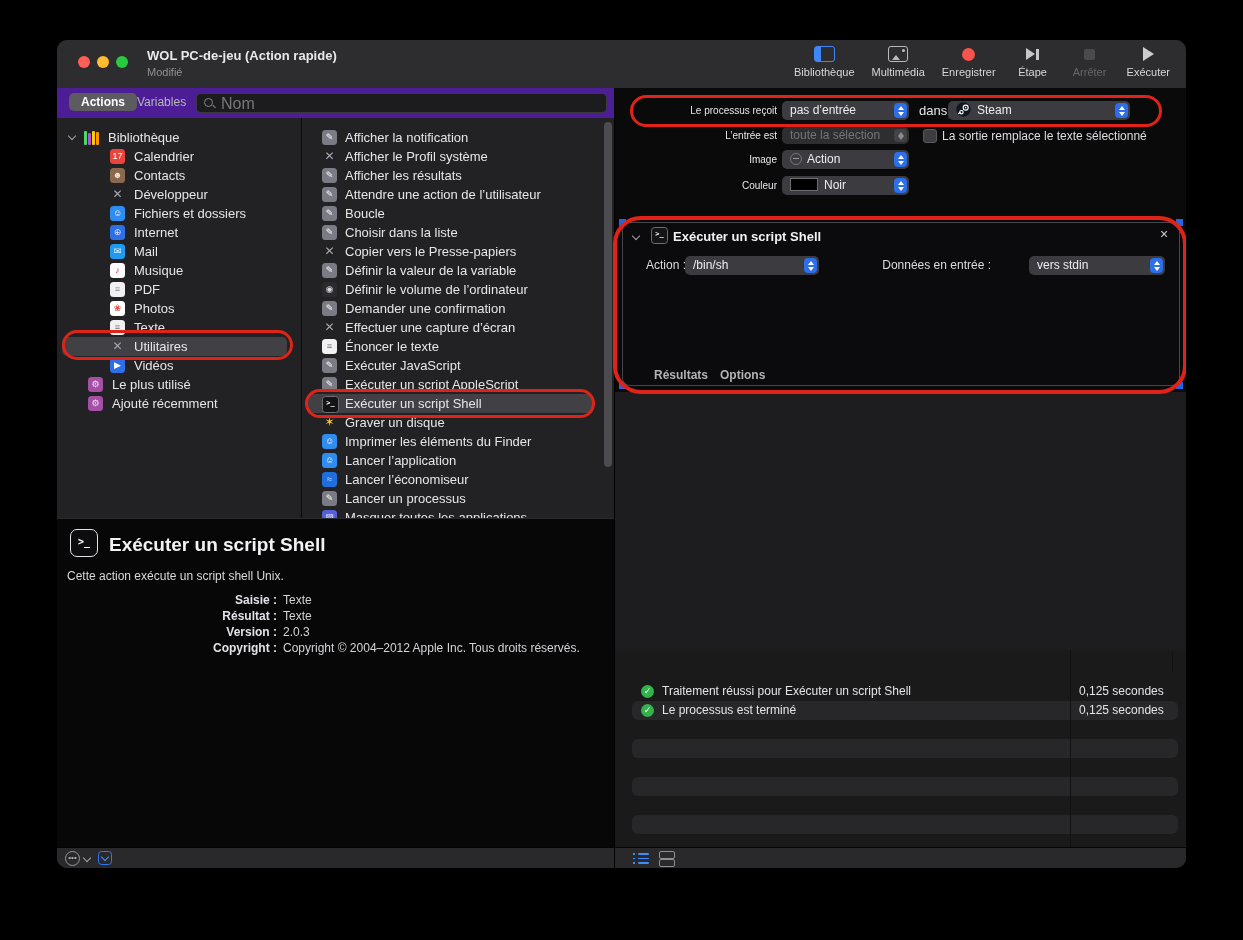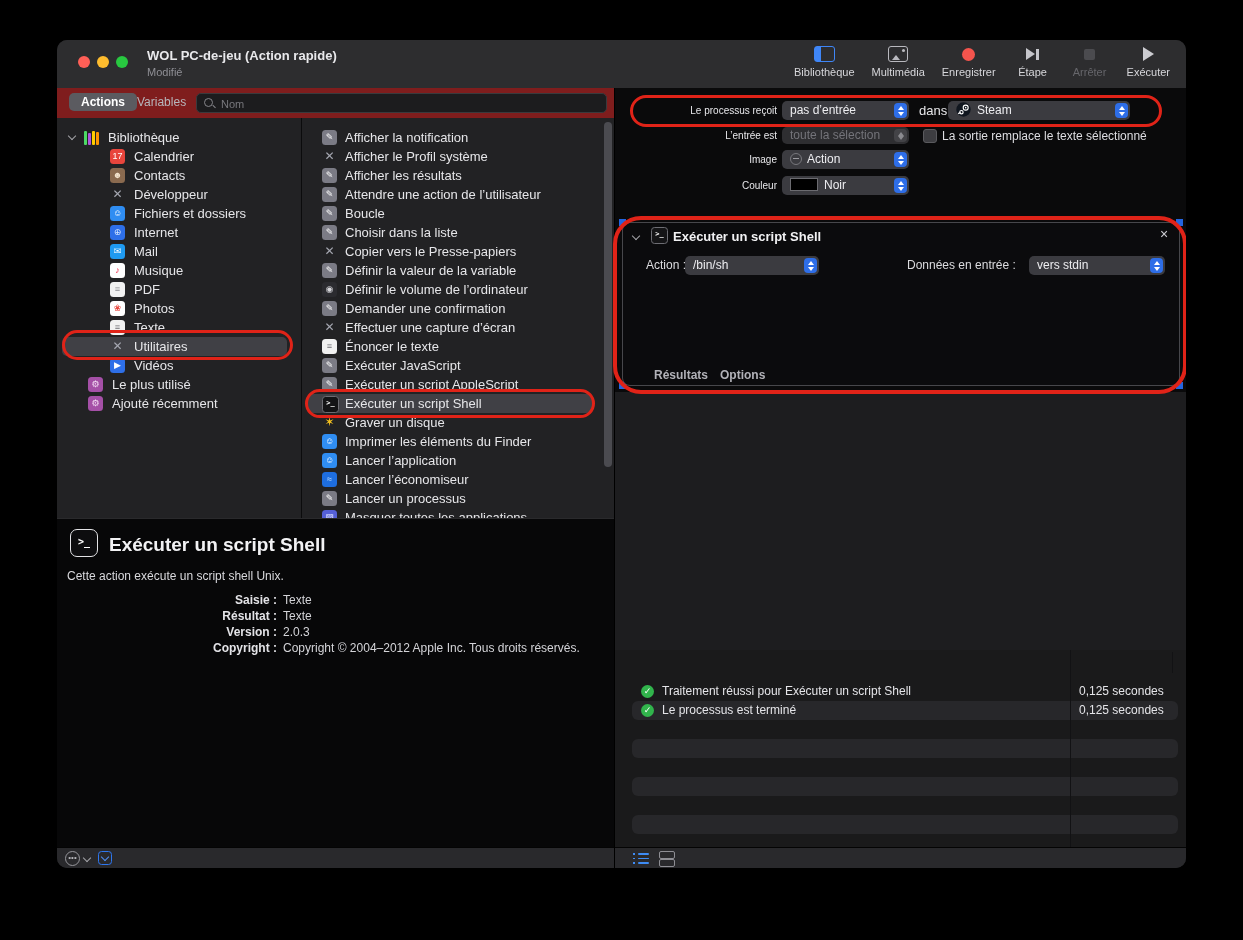--- a/index.html
+++ b/index.html
@@ -23,27 +23,27 @@
   .ico-media::before{content:"";position:absolute;left:3px;bottom:1px;border-left:4px solid transparent;border-right:4px solid transparent;border-bottom:5px solid #b9b9bf;}
   .ico-media::after{content:"";position:absolute;right:2px;top:2px;width:3px;height:3px;border-radius:50%;background:#b9b9bf;}
   .ico-record{width:13px;height:13px;border-radius:50%;background:#f4544d;}
   .ico-step{display:flex;align-items:center;gap:1px;color:#c6c6cb;}
   .ico-step .tri{width:0;height:0;border-top:6px solid transparent;border-bottom:6px solid transparent;border-left:9px solid #c6c6cb;}
   .ico-step .bar{width:2.5px;height:11px;background:#c6c6cb;}
   .ico-stop{width:11px;height:11px;border-radius:2px;background:#4b4b4f;}
   .ico-run{width:0;height:0;border-top:7px solid transparent;border-bottom:7px solid transparent;border-left:11px solid #cbcbd0;}
 
   
-  .tabbar{position:absolute;left:0;top:48px;width:557px;height:30px;background:#7f1d1d;border-bottom:1px solid #0a0a0a;}
+  .tabbar{position:absolute;left:0;top:48px;width:557px;height:30px;background:#4c1d95;border-bottom:1px solid #0a0a0a;}
   .tab-pill{position:absolute;left:12px;top:5px;padding:2px 12px;background:#5b5b60;border-radius:5px;font-size:12px;font-weight:bold;color:#fff;}
   .tab-plain{position:absolute;left:80px;top:7px;font-size:12px;color:#b7b7bc;}
   .search{position:absolute;left:139px;top:5px;width:409px;height:18px;background:#1c1c1e;border:1px solid #3a3a3d;border-radius:5px;}
   .mag{position:absolute;left:7px;top:4px;width:7px;height:7px;border:1.3px solid #85858a;border-radius:50%;}
   .mag::after{content:"";position:absolute;width:4px;height:1.3px;background:#85858a;transform:rotate(45deg);right:-3.5px;bottom:-1px;}
-  .search input{position:absolute;left:22px;top:0;width:380px;height:18px;background:transparent;border:none;outline:none;color:#e8e8ea;font-size:11px;font-family:inherit;}
+  .search input{position:absolute;left:22px;top:0;width:380px;height:18px;background:transparent;border:none;outline:none;color:#e8e8ea;font-size:16px;font-family:inherit;}
   .search input::placeholder{color:#77777c;}
 
   
   #sidebar-rows{position:absolute;left:0;top:78px;width:244px;height:400px;overflow:hidden;background:#222224;}
   #action-rows{position:absolute;left:245px;top:78px;width:312px;height:400px;overflow:hidden;background:#222224;}
   .col-divider{position:absolute;left:244px;top:78px;width:1px;height:400px;background:#0b0b0c;}
   .srow{position:absolute;left:0;right:0;height:19px;font-size:13px;color:#e6e6e9;line-height:19px;cursor:default;}
   .srow .pill{position:absolute;top:0;height:19px;border-radius:5px;background:#404045;}
   .srow .lbl{position:absolute;top:0;white-space:nowrap;}
   .ic{position:absolute;top:2px;width:15px;height:15px;border-radius:3.5px;font-size:9px;line-height:15px;text-align:center;overflow:hidden;}
@@ -419,21 +419,21 @@
     <div class="blk"></div>
     <span class="chv blk-chv"></span>
     <div class="ic ic-term blk-term" style="position:absolute">&gt;_</div>
     <div class="blk-title">Exécuter un script Shell</div>
     <div class="blk-close">×</div>
 
     <div class="blk-lbl" style="left:589px;top:216px">Action :</div>
     <div class="pop" style="left:628px;top:216px;width:134px;z-index:4">
       <span class="pop-label">/bin/sh</span><span class="stp"></span>
     </div>
-    <div class="blk-lbl" style="left:850px;top:216px;width:160px;">Données en entrée :</div>
+    <div class="blk-lbl" style="left:774px;top:216px;width:160px;text-align:right">Données en entrée :</div>
     <div class="pop" style="left:972px;top:216px;width:136px;z-index:4">
       <span class="pop-label">vers stdin</span><span class="stp"></span>
     </div>
 
     <div class="blk-foot" style="left:597px;top:328px">Résultats</div>
     <div class="blk-foot" style="left:663px;top:328px">Options</div>
 
     <div class="hist-area"></div>
     <div id="history-rows">
         <div class="hrow" style="top: 642px;">

